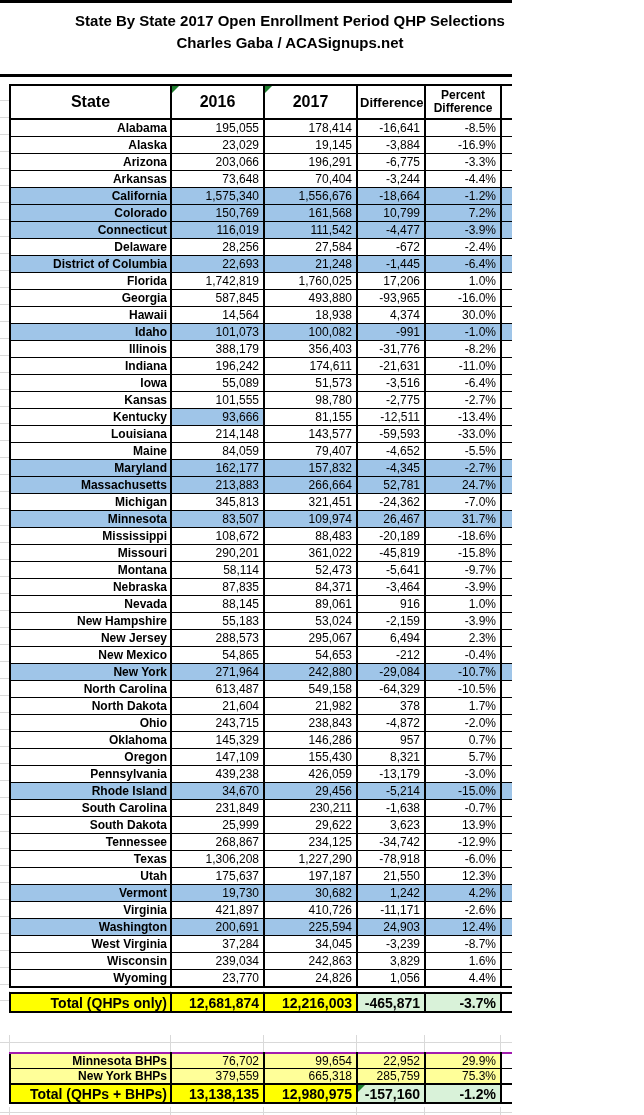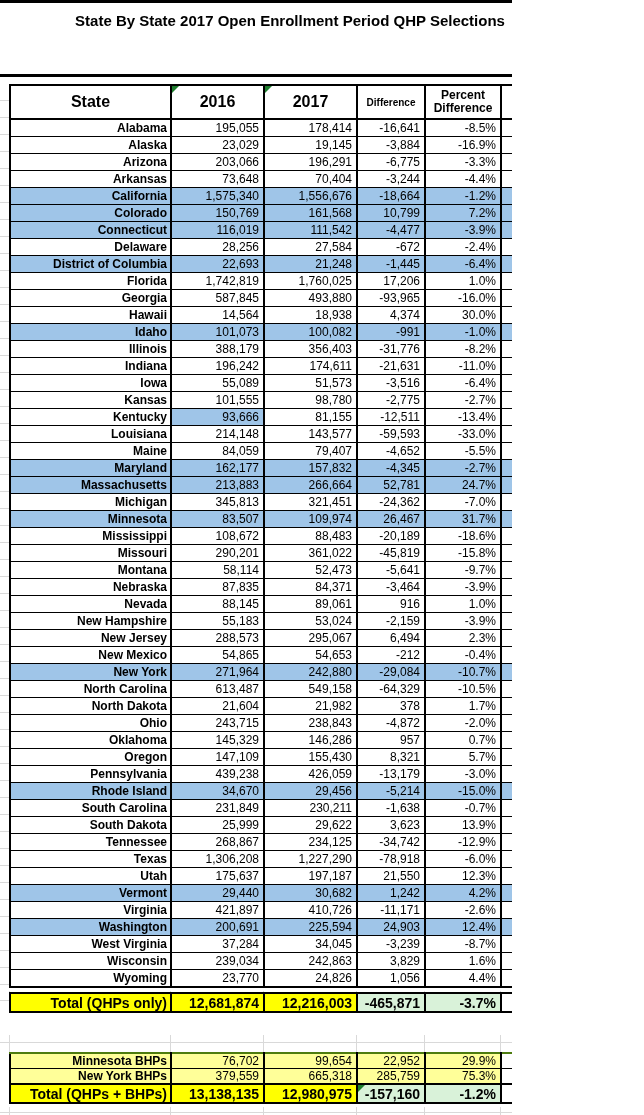--- a/index.html
+++ b/index.html
@@ -22,38 +22,38 @@
   col.c-state{width:161px}col.c-2016{width:93px}col.c-2017{width:93px}
   col.c-diff{width:68px}col.c-pct{width:76px}col.c-notes{width:136px}
   .main{top:84px;}
   .main th,.main td{border-left:2px solid #000;border-right:2px solid #000;
         border-top:1px solid #000;border-bottom:1px solid #000;
         padding:0 4px;height:16px;overflow:hidden;white-space:nowrap;position:relative;}
   .main thead th{border-top:2px solid #000;border-bottom:2px solid #000;height:32px;
         font-weight:bold;text-align:center;padding:0 2px;}
   .main tbody tr:last-child td{border-bottom:2px solid #000;margin-left:32px;}
   th.h-big{font-size:16px;}
-  th.h-diff{font-size:10px;}
+  th.h-diff{font-size:13px;}
   th.h-pct{font-size:12px;line-height:13px;white-space:normal;}
   td.state{font-weight:bold;text-align:right;padding-right:3px;}
   td.y2016,td.y2017,td.diff,td.pct{text-align:right;}
   td.note{text-align:left;font-style:italic;padding-left:18px;}
   tr.hl td{background:var(--highlight-blue);}
   td.hl{background:var(--highlight-blue);}
   
   .sum td{border:2px solid #000;padding:0 4px;overflow:hidden;white-space:nowrap;position:relative;}
   .sum .label{font-weight:bold;text-align:right;padding-right:3px;}
   .sum .num{text-align:right;}
   .t-qhp{top:992px;font-size:14px;}
   .t-qhp td{height:17px;font-weight:bold;}
   .t-bhp{top:1052px;}
   .t-bhp td{height:14px;}
   .t-bhp .bhprow td{border-top:1px solid #000;border-bottom:1px solid #000;}
   .t-bhp .bhprow td:first-child{border-left:2px solid #000;}
-  .t-bhp tr:first-child td{border-top:2px solid #4d7c0f;}
+  .t-bhp tr:first-child td{border-top:2px solid #a21caf;}
   .t-bhp .grand td{height:17px;font-size:14px;font-weight:bold;border:2px solid #000;margin-top:28px;}
   .bg-yellow{background:var(--total-yellow);}
   .bg-lightyellow{background:var(--bhp-yellow);}
   .bg-green{background:var(--delta-green);}
   .bg-white{background:#fff;}
   
   .flag{position:absolute;top:0;left:0;width:0;height:0;
         border-top:7px solid var(--flag-green);border-right:7px solid transparent;}
 </style>
 </head>
@@ -91,20 +91,21 @@
   <div class="hstub" style="left:0;top:1112px;width:644px"></div>
   <div class="vstub" style="left:9px;top:1107px;height:8px"></div>
   <div class="vstub" style="left:170px;top:1107px;height:8px"></div>
   <div class="vstub" style="left:263px;top:1107px;height:8px"></div>
   <div class="vstub" style="left:356px;top:1107px;height:8px"></div>
   <div class="vstub" style="left:424px;top:1107px;height:8px"></div>
   <div class="vstub" style="left:500px;top:1107px;height:8px"></div>
 
   <div class="title-wrap">
     <div class="title-line">State By State 2017 Open Enrollment Period QHP Selections</div>
+    <div class="title-line">Charles Gaba / ACASignups.net</div>
   </div>
 
   <table class="main">
     <colgroup>
       <col class="c-state">
         <col class="c-2016">
         <col class="c-2017">
       <col class="c-diff">
         <col class="c-pct">
         <col class="c-notes">
@@ -475,21 +476,21 @@
         <tr>
           <td class="state">Utah</td>
           <td class="y2016">175,637</td>
           <td class="y2017">197,187</td>
           <td class="diff">21,550</td>
           <td class="pct">12.3%</td>
           <td class="note"></td>
         </tr>
         <tr class="hl">
           <td class="state">Vermont</td>
-          <td class="y2016">29,440</td>
+          <td class="y2016">19,730</td>
           <td class="y2017">30,682</td>
           <td class="diff">1,242</td>
           <td class="pct">4.2%</td>
           <td class="note"></td>
         </tr>
         <tr>
           <td class="state">Virginia</td>
           <td class="y2016">421,897</td>
           <td class="y2017">410,726</td>
           <td class="diff">-11,171</td>

